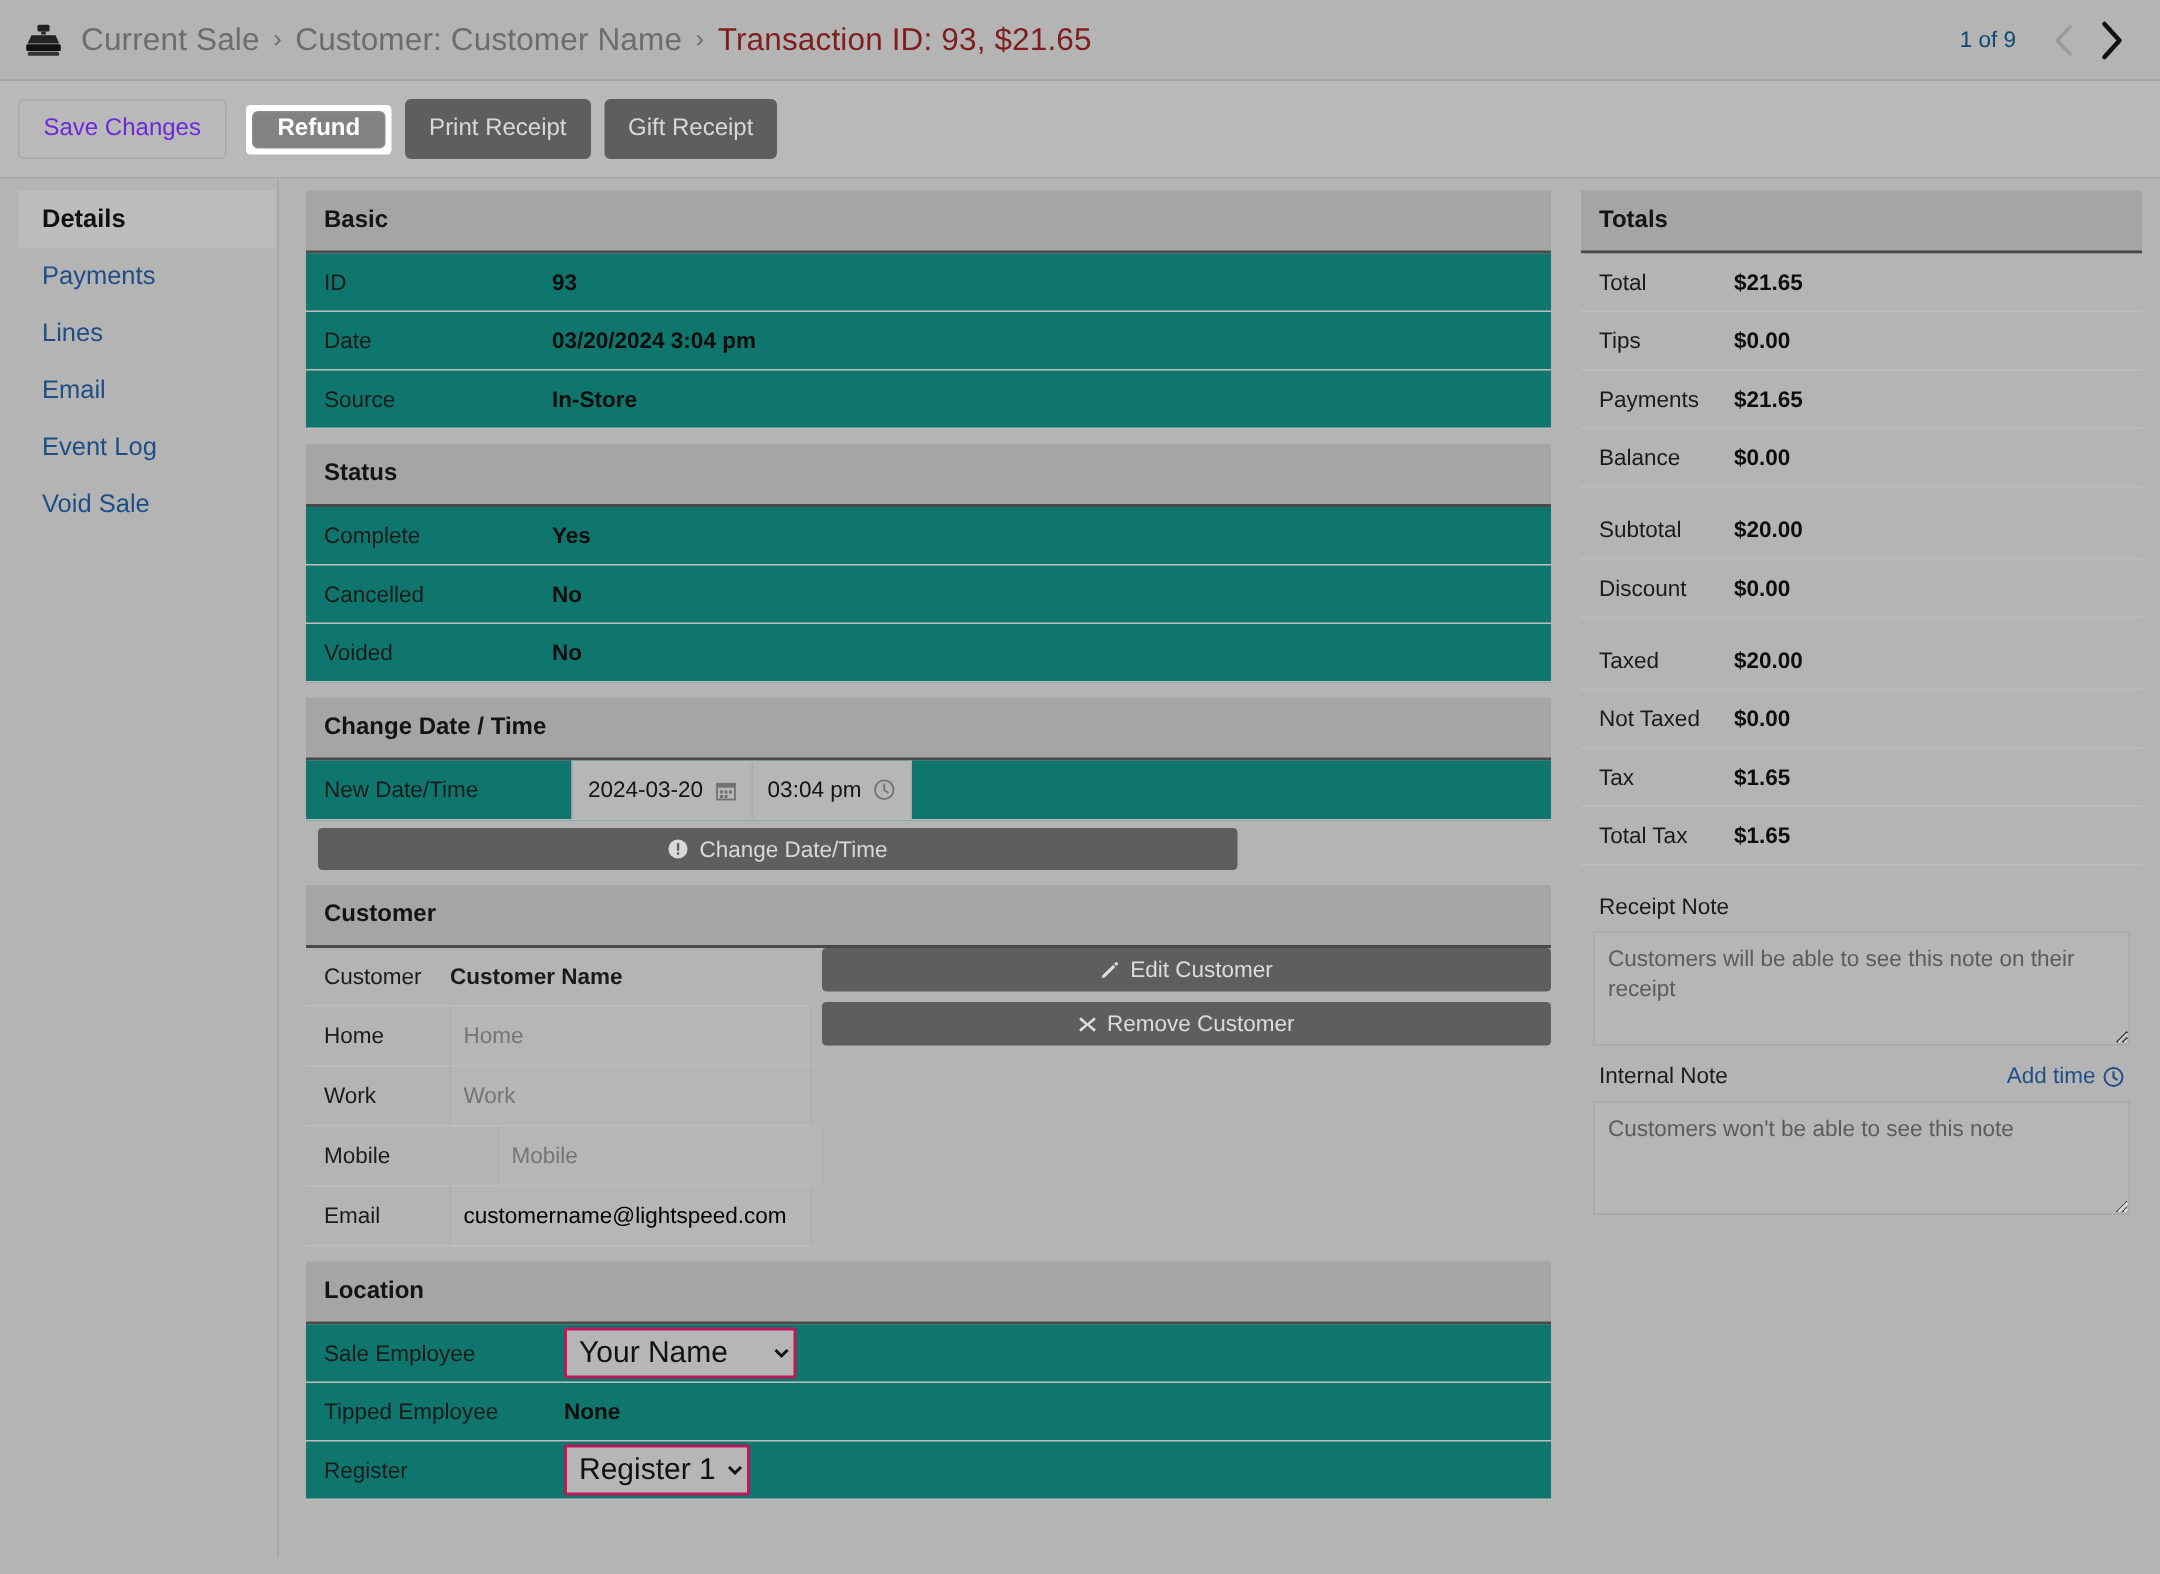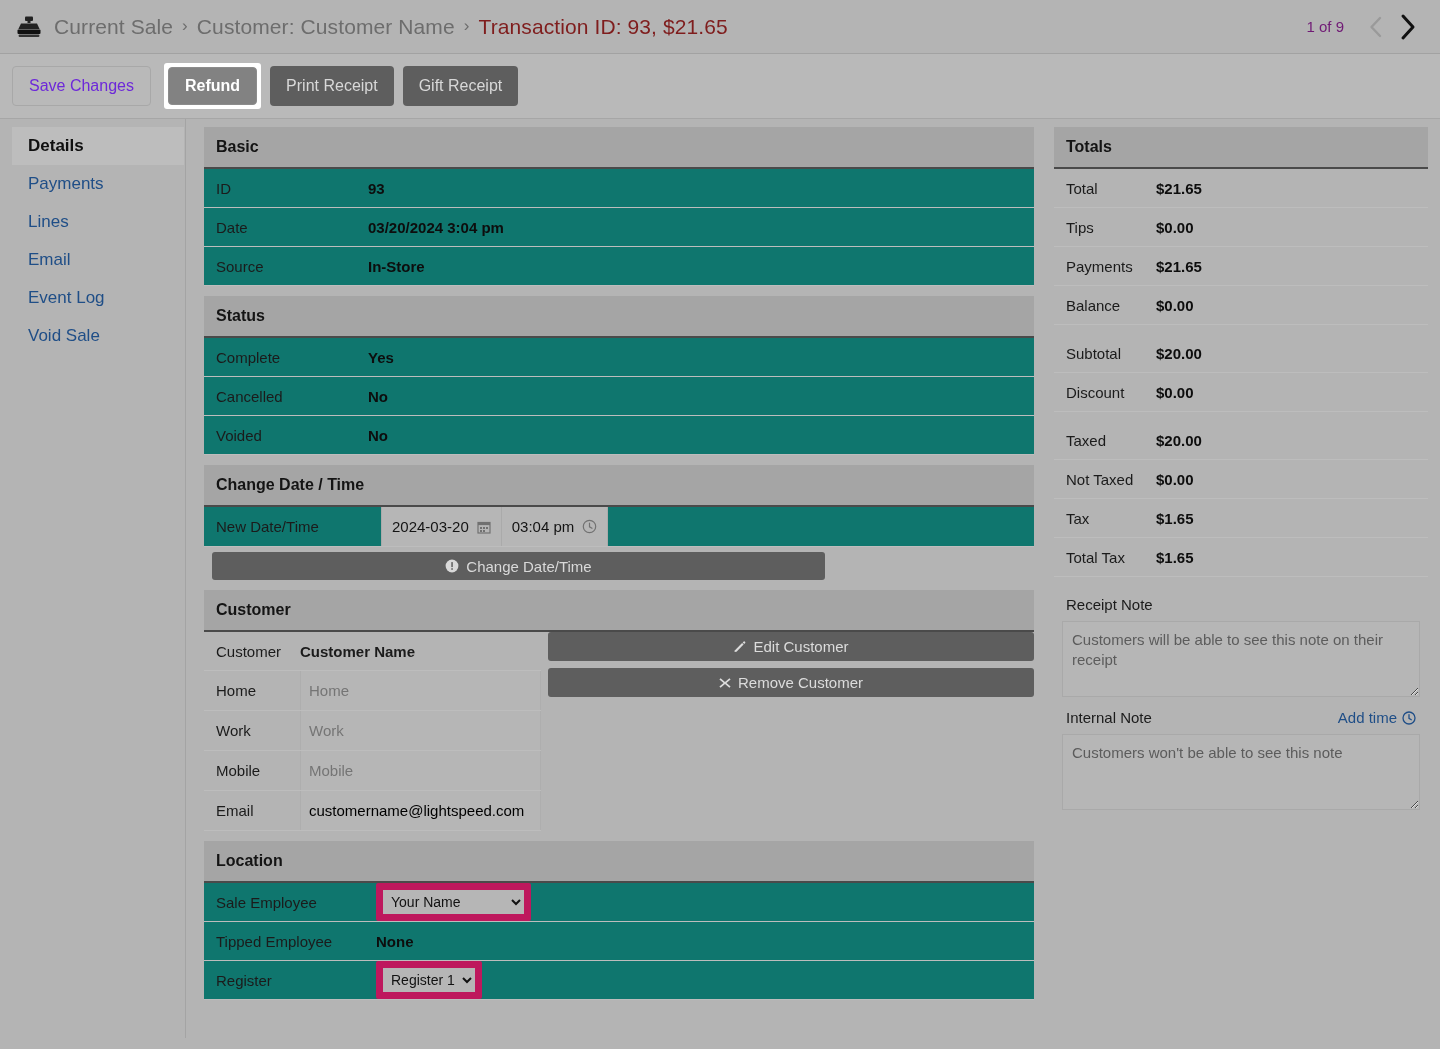--- a/index.html
+++ b/index.html
@@ -59,21 +59,21 @@
     transform: translateY(-1px);
   }
   .pager {
     display: flex;
     align-items: center;
     flex: 0 0 auto;
     gap: 2px;
   }
   .pager-label {
     font-size: 15px;
-    color: #701a75;
+    color: #0c4a6e;
     margin-right: 14px;
     white-space: nowrap;
   }
   .chev {
     width: 30px;
     height: 34px;
     display: flex;
     align-items: center;
     justify-content: center;
   }
@@ -111,21 +111,21 @@
     margin-right: 9px;
     padding: 4px;
     background: #ffffff;
     border-radius: 3px;
     display: inline-flex;
   }
   .btn-refund {
     background: #828282;
     color: #ffffff;
     border: 1px solid #8c8c8c;
-    height: 38px;
+    height: 25px;
     font-weight: 600;
   }
   .btn-dark {
     background: #5e5e5e;
     color: #d8d8d8;
     margin-right: 9px;
   }
 
   
   .page {
@@ -257,23 +257,23 @@
     color: #dcdcdc;
     font-size: 15px;
     height: 29px;
     border-radius: 3px;
     margin-bottom: 7px;
     cursor: pointer;
   }
 
   select.sel {
     font-family: "Liberation Sans", sans-serif;
-    font-size: 14px;
+    font-size: 20px;
     background: #b6b6b6;
-    border: 7px solid #be185d;
+    border: 2px solid #be185d;
     color: #121212;
     padding: 3px 4px;
     border-radius: 2px;
   }
 
   
   .tot-group { background: #b4b4b4; margin-bottom: 9px; }
   .tot-row {
     display: flex;
     align-items: center;
@@ -458,21 +458,21 @@
               <span class="cust-val">Customer Name</span>
             </div>
             <div class="cust-row" style="padding-left:12px;">
               <span class="cust-lbl">Home</span>
               <input class="cust-inp" type="text" placeholder="Home" style="">
             </div>
             <div class="cust-row" style="padding-left:12px;">
               <span class="cust-lbl">Work</span>
               <input class="cust-inp" type="text" placeholder="Work" style="">
             </div>
-            <div class="cust-row" style="padding-left:12px;">
+            <div class="cust-row" style="padding-left:12px;gap:32px;">
               <span class="cust-lbl">Mobile</span>
               <input class="cust-inp" type="text" placeholder="Mobile" style="">
             </div>
             <div class="cust-row" style="padding-left:12px;">
               <span class="cust-lbl">Email</span>
               <input class="cust-inp" type="text" value="customername@lightspeed.com" style="">
             </div>
           </div>
           <div class="cust-right">
             <div class="act-btn">

